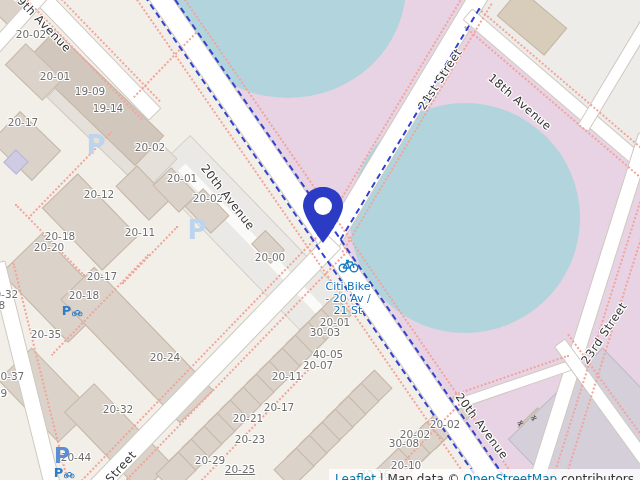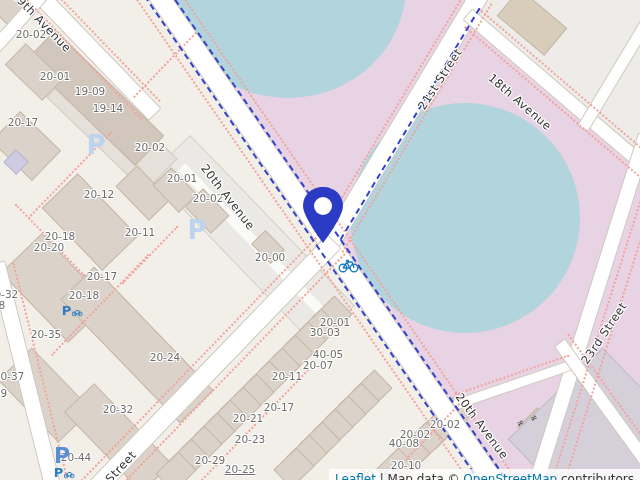--- a/index.html
+++ b/index.html
@@ -151,21 +151,21 @@
       <div class="abs house-number halo" style="left: 318px; top: 365px;">20-07</div>
       <div class="abs house-number halo" style="left: 287px; top: 376px;">20-11</div>
       <div class="abs house-number halo" style="left: 279px; top: 407px;">20-17</div>
       <div class="abs house-number halo" style="left: 248px; top: 418px;">20-21</div>
       <div class="abs house-number halo" style="left: 250px; top: 439px;">20-23</div>
       <div class="abs house-number halo" style="left: 240px; top: 469px; text-decoration: underline;">20-25</div>
       <div class="abs house-number halo" style="left: 210px; top: 460px;">20-29</div>
       <div class="abs house-number halo" style="left: 375px; top: 474px;">20-16</div>
       <div class="abs house-number halo" style="left: 445px; top: 424px;">20-02</div>
       <div class="abs house-number halo" style="left: 415px; top: 434px;">20-02</div>
-      <div class="abs house-number halo" style="left: 404px; top: 443px;">40-08</div>
+      <div class="abs house-number halo" style="left: 404px; top: 443px;">30-08</div>
       <div class="abs house-number halo" style="left: 406px; top: 465px;">20-10</div>
       <div class="abs picon" style="left: 96px; top: 145px; font-size: 26px; color: rgb(188, 212, 238);">P</div>
       <div class="abs picon" style="left: 197px; top: 230px; font-size: 26px; color: rgb(188, 212, 238);">P</div>
       <div class="abs picon" style="left: 62px; top: 455px; font-size: 22px; color: rgb(90, 143, 214);">P</div>
       <div class="abs picon" style="left: 72px; top: 310px; font-size: 13px; color: rgb(46, 124, 196);">P<svg width="11" height="8" viewBox="0 0 11 8" style="vertical-align:-2px">
           <circle cx="2.5" cy="5.5" r="2" fill="none" stroke="#2E7CC4" stroke-width="1"></circle>
           <circle cx="8.5" cy="5.5" r="2" fill="none" stroke="#2E7CC4" stroke-width="1"></circle>
           <path d="M2.5 5.5 L4.5 2 L7 2 L8.5 5.5 L5.5 5.5 Z" fill="none" stroke="#2E7CC4" stroke-width="1"></path>
         </svg></div>
       <div class="abs picon" style="left: 64px; top: 472px; font-size: 13px; color: rgb(46, 124, 196);">P<svg width="11" height="8" viewBox="0 0 11 8" style="vertical-align:-2px">
@@ -173,20 +173,25 @@
           <circle cx="8.5" cy="5.5" r="2" fill="none" stroke="#2E7CC4" stroke-width="1"></circle>
           <path d="M2.5 5.5 L4.5 2 L7 2 L8.5 5.5 L5.5 5.5 Z" fill="none" stroke="#2E7CC4" stroke-width="1"></path>
         </svg></div>
     </div>
 
   <svg class="abs" style="left:338px;top:258px;z-index:45;" width="21" height="15" viewBox="0 0 21 15">
     <circle cx="5" cy="10" r="3.8" fill="none" stroke="#1B7EC2" stroke-width="1.4"></circle>
     <circle cx="16" cy="10" r="3.8" fill="none" stroke="#1B7EC2" stroke-width="1.4"></circle>
     <path d="M5 10 L9 4 L14 4 L16 10 M9 4 L11.5 10 L5 10 M8 2.5 L11 2.5" fill="none" stroke="#1B7EC2" stroke-width="1.4"></path>
   </svg>
+  <div class="abs poi-label halo" id="cb-label" style="left: 348px; top: 281px; color: rgb(18, 114, 185);">
+    <div>Citi Bike</div>
+    <div>- 20 Av /</div>
+    <div>21 St</div>
+  </div>
 
   <div class="abs" id="gates" style="left:528px;top:420px;">≠ ≠</div>
 
   <svg id="marker" class="abs" width="48" height="60" viewBox="0 0 48 60" style="left:299px;top:185px;">
     <path d="M24 58 C24 58 4 32 4 21 C4 9.8 13 2 24 2 C35 2 44 9.8 44 21 C44 32 24 58 24 58 Z" fill="#2B3BC4"></path>
     <circle cx="24" cy="21" r="9" fill="#ffffff"></circle>
   </svg>
 
   <div id="attribution" class="abs">
     <span class="lnk" style="color: rgb(0, 120, 168);">Leaflet</span><span> | Map data © </span><span class="lnk" style="color: rgb(0, 120, 168);">OpenStreetMap</span><span> contributors</span>

